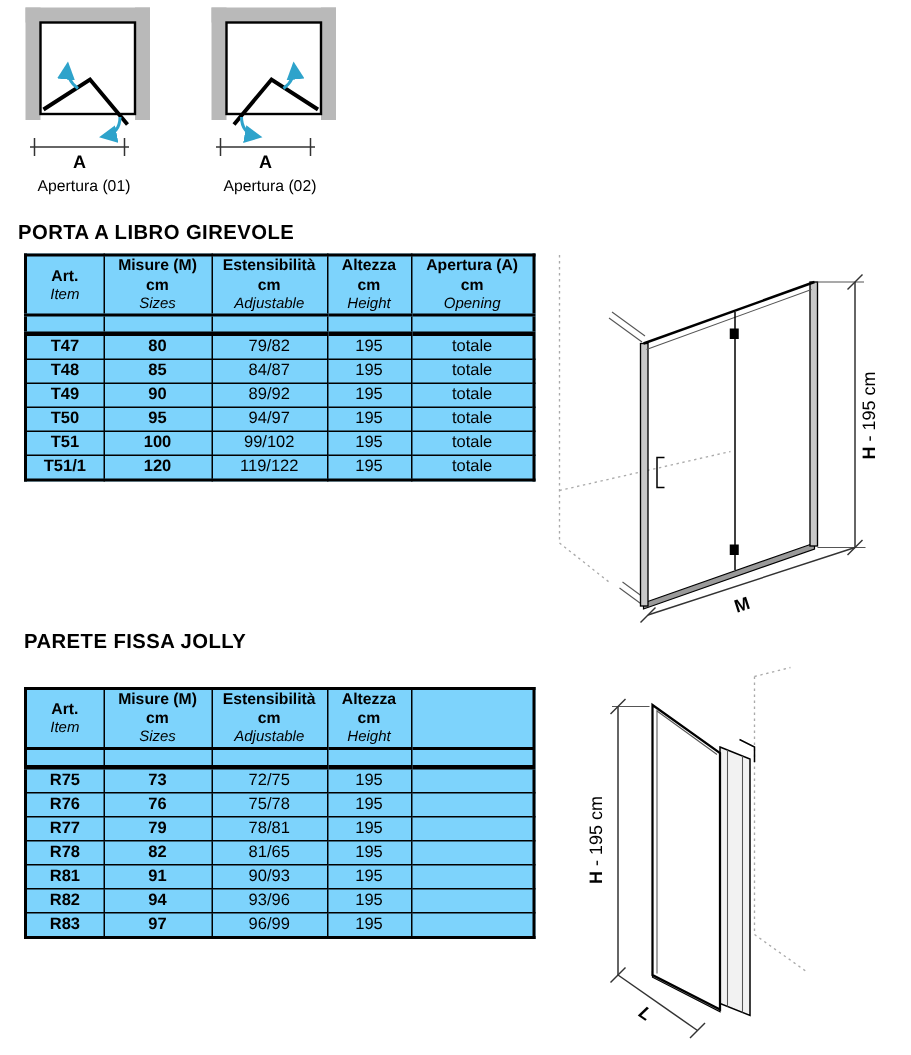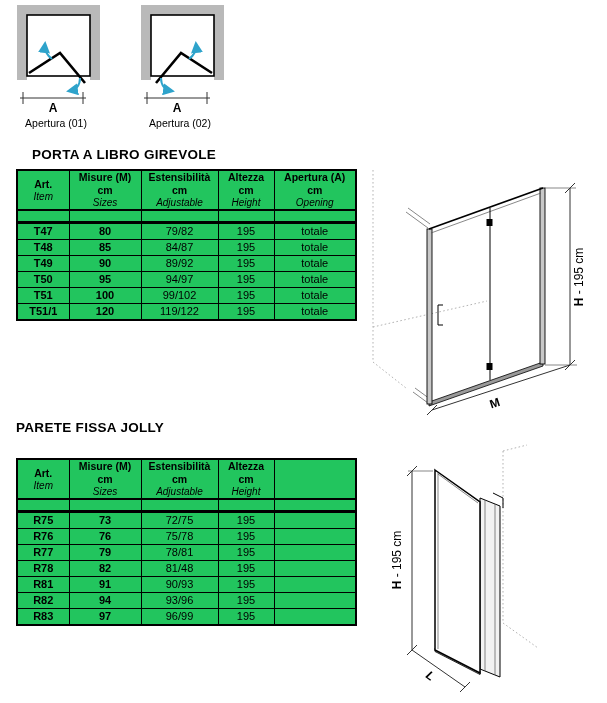--- a/index.html
+++ b/index.html
@@ -4,21 +4,21 @@
 <style>
   :root{
     --arrow:#2ea3cb; --wall:#b9b9b9; --band:#9a9a9a; --bar:#c8c8c8; --dotted:#aaaaaa;
   }
   html,body{margin:0;padding:0;background:#fff;}
   #page{position:relative;width:607px;height:703px;background:#fff;overflow:hidden;
         font-family:"Liberation Sans","DejaVu Sans",sans-serif;color:#000;}
   .abs{position:absolute;}
   .section-title{font-size:13.5px;font-weight:bold;letter-spacing:.3px;}
   
-  table.spec-table{border-collapse:collapse;border:2px solid #000;table-layout:fixed;background:#22c55e;}
+  table.spec-table{border-collapse:collapse;border:2px solid #000;table-layout:fixed;background:#7dd3fc;}
   table.spec-table th,table.spec-table td{border:1px solid #000;text-align:center;vertical-align:middle;padding:0 2px;overflow:hidden;}
   table.spec-table thead tr.hdr th{border-bottom:2px solid #000;height:32px;font-weight:normal;}
   table.spec-table thead tr.spacer td{border-bottom:3px solid #000;height:10px;}
   .h1{font-size:10.5px;font-weight:bold;line-height:13px;}
   .h2{font-size:10px;font-style:italic;line-height:12px;}
   table.spec-table tbody td{font-size:11px;height:15px;line-height:15px;}
   table.spec-table tbody td.b{font-weight:bold;}
   
   .wall{fill:var(--wall);stroke:none;}
   .sq{fill:#fff;stroke:#000;stroke-width:1.6;}
@@ -87,21 +87,21 @@
     </g>
     <g>
       <line class="dim" x1="8" y1="96" x2="74" y2="96"></line>
       <line class="tick" x1="11" y1="90" x2="11" y2="102"></line>
       <line class="tick" x1="71" y1="90" x2="71" y2="102"></line>
       <text class="alabel" x="41" y="110" text-anchor="middle">A</text>
     </g>
     <text class="cap" x="44" y="125" text-anchor="middle">Apertura (02)</text>
   </svg>
 
-  <div class="abs section-title" style="left:32px;top:147px">PORTA A LIBRO GIREVOLE</div>
+  <div class="abs section-title" style="left:12px;top:147px">PORTA A LIBRO GIREVOLE</div>
 
   <table class="spec-table abs" style="left:16px;top:169px">
     <colgroup>
       <col style="width:52px">
         <col style="width:72px">
         <col style="width:77px">
         <col style="width:56px">
         <col style="width:82px">
     </colgroup>
     <thead>
@@ -283,21 +283,21 @@
         <tr>
         <td class="b">R77</td>
         <td class="b">79</td>
         <td>78/81</td>
         <td>195</td>
         <td></td>
       </tr>
         <tr>
         <td class="b">R78</td>
         <td class="b">82</td>
-        <td>81/48</td>
+        <td>81/65</td>
         <td>195</td>
         <td></td>
       </tr>
         <tr>
         <td class="b">R81</td>
         <td class="b">91</td>
         <td>90/93</td>
         <td>195</td>
         <td></td>
       </tr>

